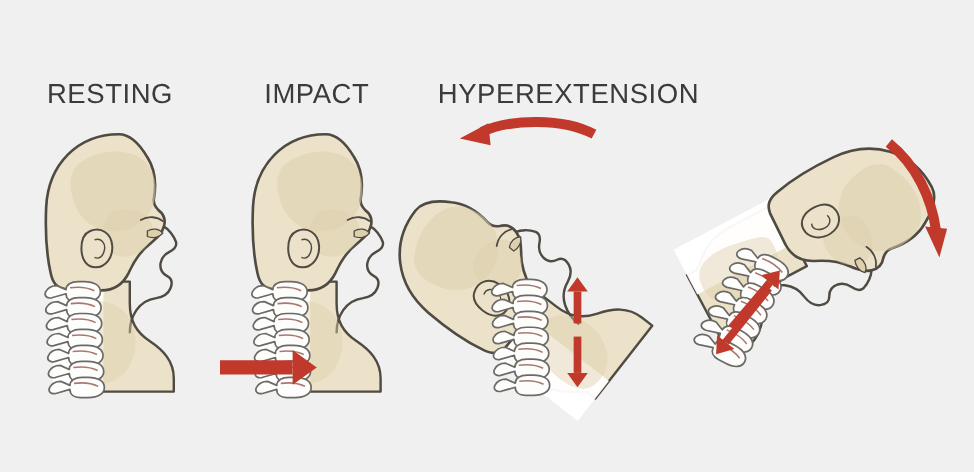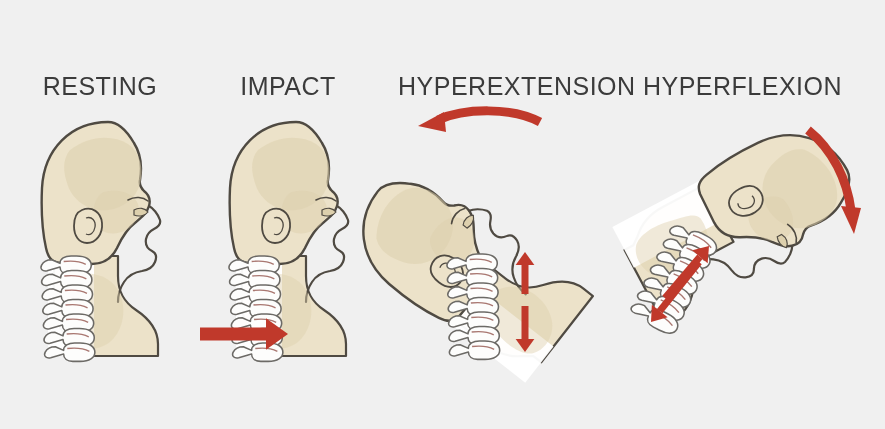--- a/index.html
+++ b/index.html
@@ -336,21 +336,20 @@
     <line x1="125" y1="200" x2="125" y2="233" stroke="#c0392b" stroke-width="7" stroke-linecap="butt"></line>
     <polygon points="125,246
                      134.36,233
                      115.64,233" fill="#c0392b"></polygon>
   </g>
     </g>
   </svg>
       </div>
     </div>
     <div class="panel" style="left: 615px; width: 255px;">
-      <div class="panel-label">HYPERFLEXION</div>
       <div class="stage" style="padding-left: 0px;">
         <svg width="245" height="250" viewBox="0 0 245 250">
     <g transform="rotate(62 126 150)">
 
   <path d="M46,150 L46,196 C46,214 52,224 60,232 L66,240 L66,250 L150,250 L150,238
            C150,222 140,212 128,204 C116,196 110,186 110,170 L110,150 Z" fill="#ece2c9" stroke="#4f4a42" stroke-width="2.2" stroke-linejoin="round"></path>
 
   <path d="M40,146 L40,250 L86,250 L86,146 Z" fill="#ffffff" opacity="0.96"></path>
 
   <path d="M100,16 C63,16 36,43 34,82 C33,104 34,124 38,142

